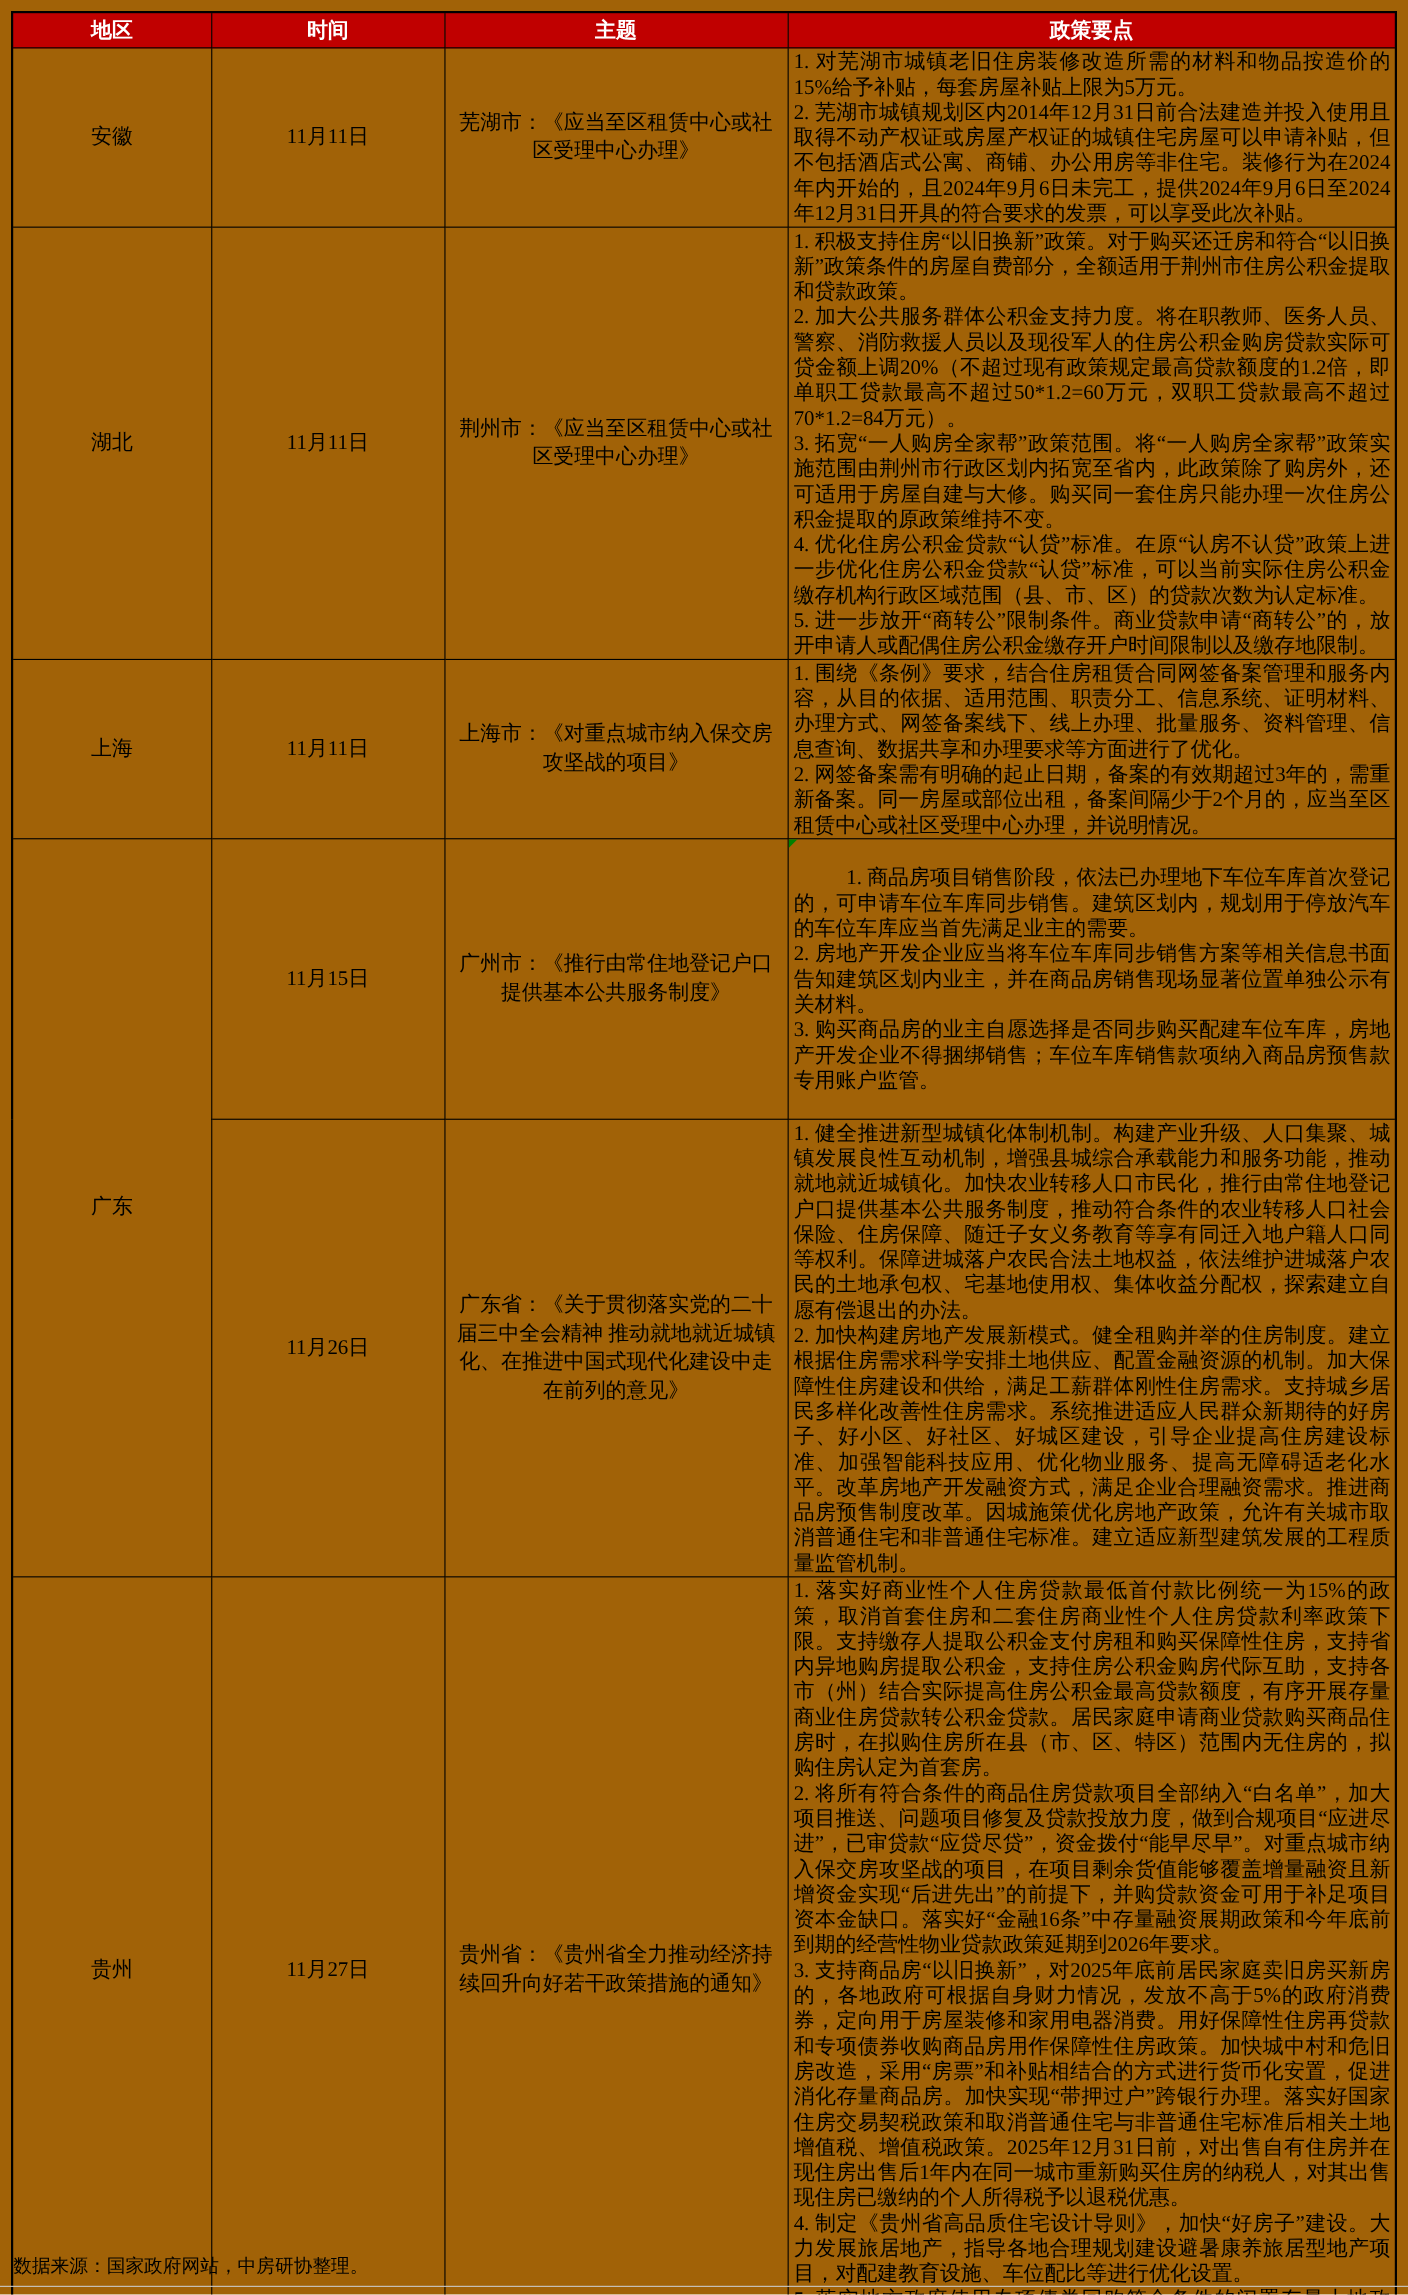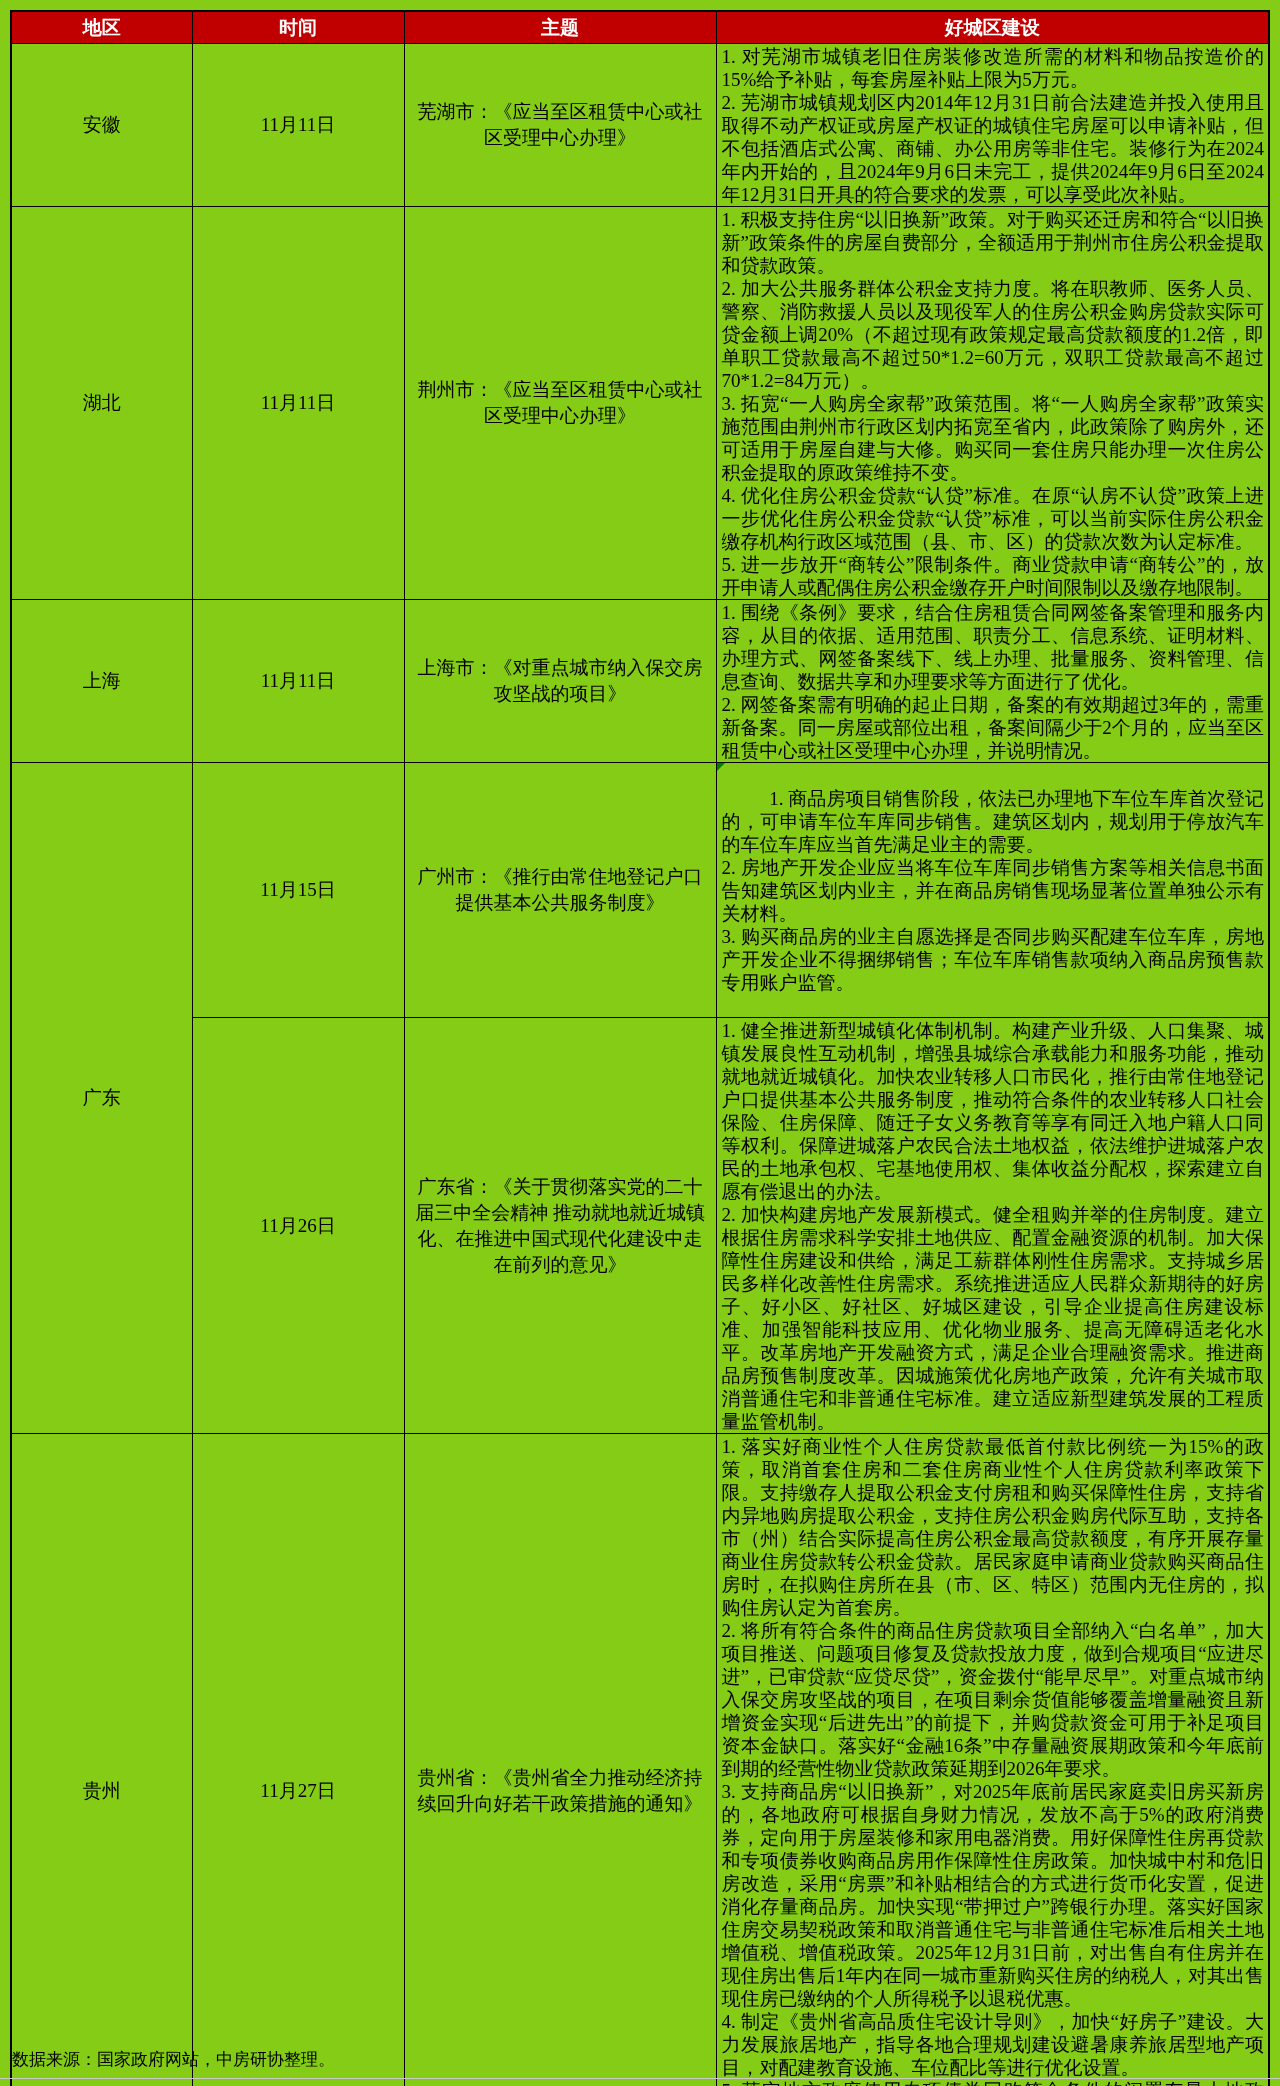--- a/index.html
+++ b/index.html
@@ -1,16 +1,16 @@
 <!DOCTYPE html>
 <html><head>
 <meta charset="utf-8">
 <style>
   html,body{margin:0;padding:0;background:#ffffff;}
-  .page{position:relative;width:1280px;height:2086px;background:#84cc16;
+  .page{position:relative;width:1280px;height:2086px;background:#a16207;
         font-family:"Liberation Serif","DejaVu Serif",serif;color:#000;}
   table.policy{position:absolute;left:10px;top:10px;width:1258px;
         border-collapse:collapse;table-layout:fixed;border:2px solid #000;}
   table.policy th{background:#C00000;color:#ffffff;font-weight:bold;font-size:19px;
         height:31px;border:1px solid #000;text-align:center;vertical-align:middle;padding:0;}
   table.policy td{border:1px solid #000;font-size:19px;overflow:hidden;}
   td.cell-center{text-align:center;vertical-align:middle;padding:0 4px;line-height:26px;}
   td.cell-points{vertical-align:top;text-align:justify;white-space:pre-wrap;
         line-height:23px;padding:1px 4px 0 5px;position:relative;font-size:19px;}
   .corner-marker{position:absolute;top:0;left:0;width:0;height:0;
@@ -29,21 +29,21 @@
       <col style="width:181px">
         <col style="width:212px">
         <col style="width:312px">
         <col style="width:553px">
     </colgroup>
     <thead>
       <tr style="height:31px">
         <th>地区</th>
         <th>时间</th>
         <th>主题</th>
-        <th>好城区建设</th>
+        <th>政策要点</th>
       </tr>
     </thead>
     <tbody>
       <tr style="height:163px">
         <td class="cell-center">安徽</td>
         <td class="cell-center">11月11日</td>
         <td class="cell-center">芜湖市：《应当至区租赁中心或社区受理中心办理》</td>
         <td class="cell-points">1. 对芜湖市城镇老旧住房装修改造所需的材料和物品按造价的15%给予补贴，每套房屋补贴上限为5万元。
 2. 芜湖市城镇规划区内2014年12月31日前合法建造并投入使用且取得不动产权证或房屋产权证的城镇住宅房屋可以申请补贴，但不包括酒店式公寓、商铺、办公用房等非住宅。装修行为在2024年内开始的，且2024年9月6日未完工，提供2024年9月6日至2024年12月31日开具的符合要求的发票，可以享受此次补贴。</td>
       </tr>

